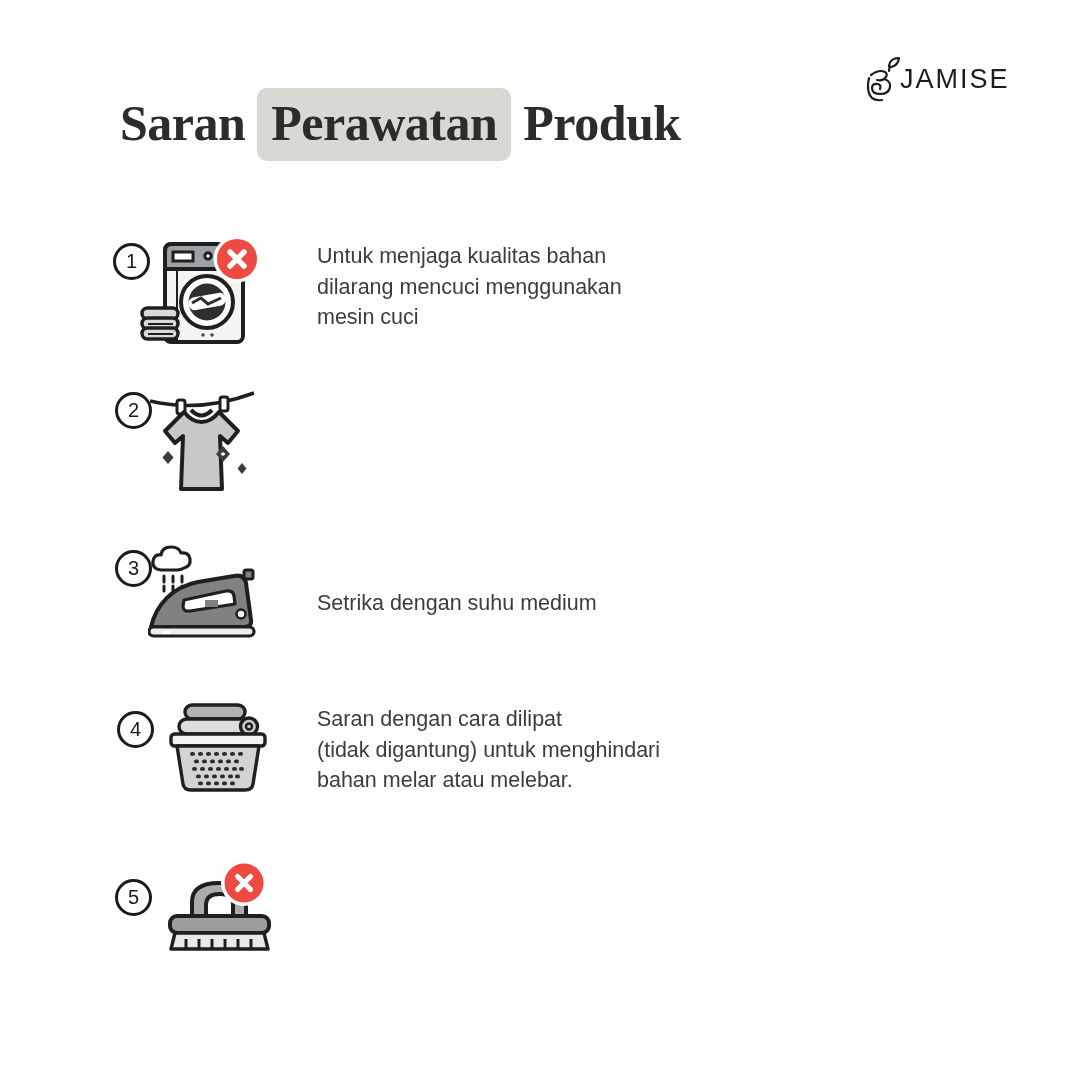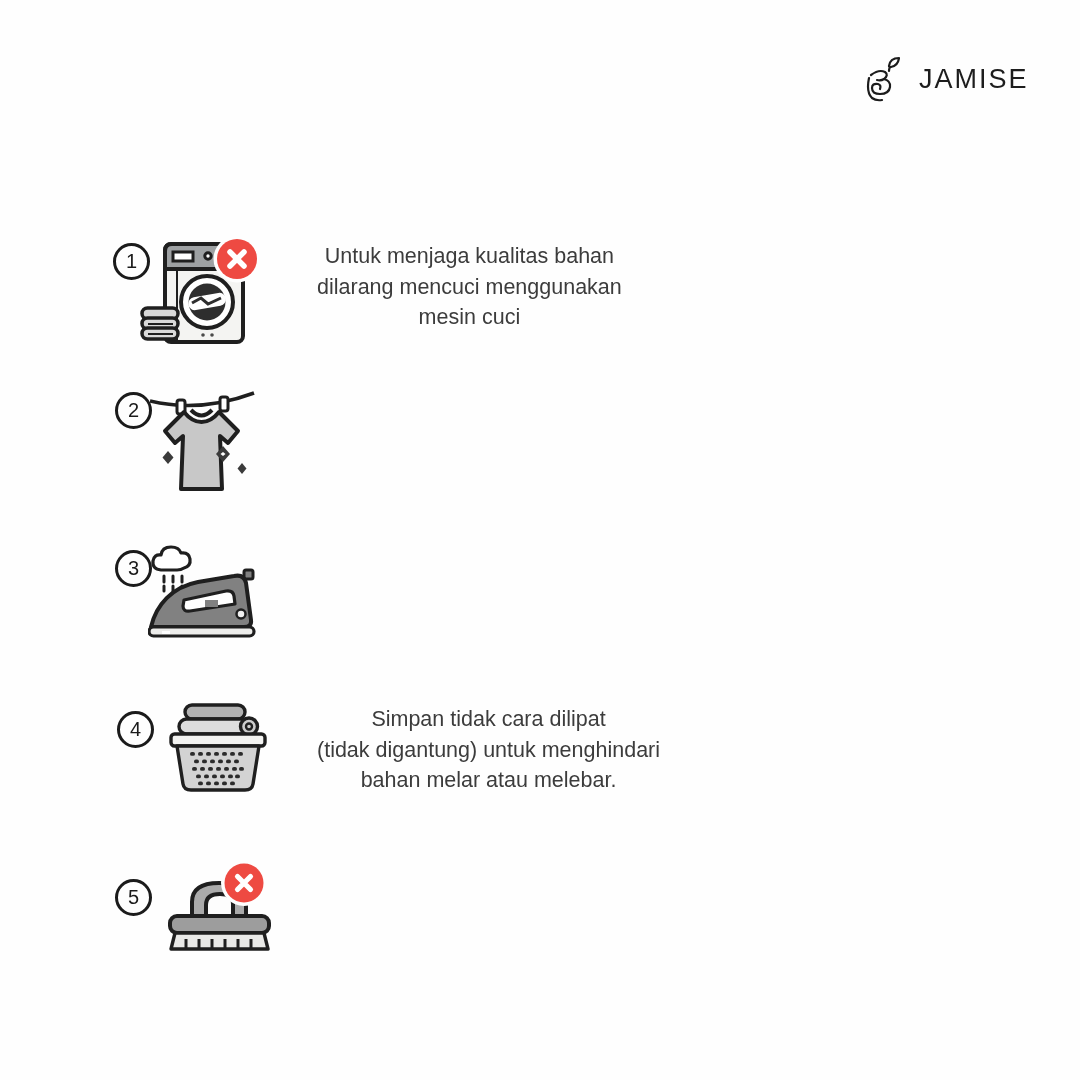--- a/index.html
+++ b/index.html
@@ -3,21 +3,21 @@
 <meta charset="utf-8">
 <style>
   html,body { margin:0; padding:0; background:#e9e9e9; }
   .canvas {
     position:relative; width:1080px; height:1080px; margin:0 auto;
     background:#fefefe; overflow:hidden;
     font-family:"Liberation Sans", sans-serif;
   }
 
   
-  .logo { position:absolute; left:864px; top:56px; display:flex; align-items:flex-end; gap:19px; }
+  .logo { position:absolute; left:864px; top:56px; display:flex; align-items:flex-end; gap:0; }
   .logo svg { width:36px; height:46px; display:block; }
   .logo-text { font-size:27px; letter-spacing:2px; color:#1d1d1d; font-weight:400; line-height:1; padding-bottom:9px; }
 
   
   .title {
     position:absolute; left:120px; top:94px; margin:0;
     font-family:"Liberation Serif", serif; font-weight:700;
     font-size:50px; letter-spacing:-0.5px; color:#2c2c2c; white-space:nowrap;
   }
   .hl { background:#d7dad3; border-radius:10px; padding:7px 14px 10px; }
@@ -41,21 +41,20 @@
   #icon2 { left:150px; top:385px; }
   #icon3 { left:148px; top:543px; }
   #icon4 { left:168px; top:702px; }
   #icon5 { left:162px; top:856px; }
 
   
   .desc {
     position:absolute; left:317px; margin:0;
     font-size:21.5px; line-height:30.5px; color:#3c3c3c;
     white-space:pre-line;
-    text-align:center;
   }
   #desc1 { top:241px; }
   #desc2 { top:397px; }
   #desc3 { top:588px; }
   #desc4 { top:704px; }
   #desc5 { top:862px; }
 </style>
 </head>
 <body>
 
@@ -68,20 +67,21 @@
         <path d="M26,11 Q25,13 25,15"></path>
         <path d="M7,19 Q15,13 21,16 Q25,19 20,23 Q17,25 13,24"></path>
         <path d="M20,23 Q27,25 26,31 Q25,38 16,38"></path>
         <path d="M16,38 Q8,38 8,32 Q8,27 14,28 Q17.5,29 16,33"></path>
         <path d="M5,22 Q2,36 8,42 Q12,45 18,44"></path>
       </g>
     </svg>
     <span class="logo-text">JAMISE</span>
   </div>
 
+  <h1 class="title"><span>Saran</span> <span class="hl">Perawatan</span> <span>Produk</span></h1>
 
   <div class="num" id="num1">1</div>
   <div class="num" id="num2">2</div>
   <div class="num" id="num3">3</div>
   <div class="num" id="num4">4</div>
   <div class="num" id="num5">5</div>
 
   <svg class="icon" id="icon1" width="125" height="118" viewBox="0 0 125 118">
     <rect x="25" y="16" width="78" height="98" rx="6" fill="#f4f4f2" stroke="#1f1f1f" stroke-width="4"></rect>
     <path d="M32,16 h64 q7,0 7,7 v18 h-78 v-18 q0,-7 7,-7 z" fill="#9ea1a3" stroke="#1f1f1f" stroke-width="4"></path>
@@ -196,17 +196,18 @@
     <g>
       <circle cx="82" cy="27" r="23" fill="#fefefe"></circle>
       <circle cx="82" cy="27" r="19.5" fill="#ee4a42"></circle>
       <path d="M75.5,20.5 L88.5,33.5 M88.5,20.5 L75.5,33.5" stroke="#ffffff" stroke-width="5.2" stroke-linecap="round"></path>
     </g>
   </svg>
 
   <p class="desc" id="desc1">Untuk menjaga kualitas bahan
 dilarang mencuci menggunakan
 mesin cuci</p>
-  <p class="desc" id="desc4">Simpan tidak cara dilipat
+  <p class="desc" id="desc3">Setrika dengan suhu medium</p>
+  <p class="desc" id="desc4">Saran dengan cara dilipat
 (tidak digantung) untuk menghindari
 bahan melar atau melebar.</p>
 
 </div>
 
 </body></html>

